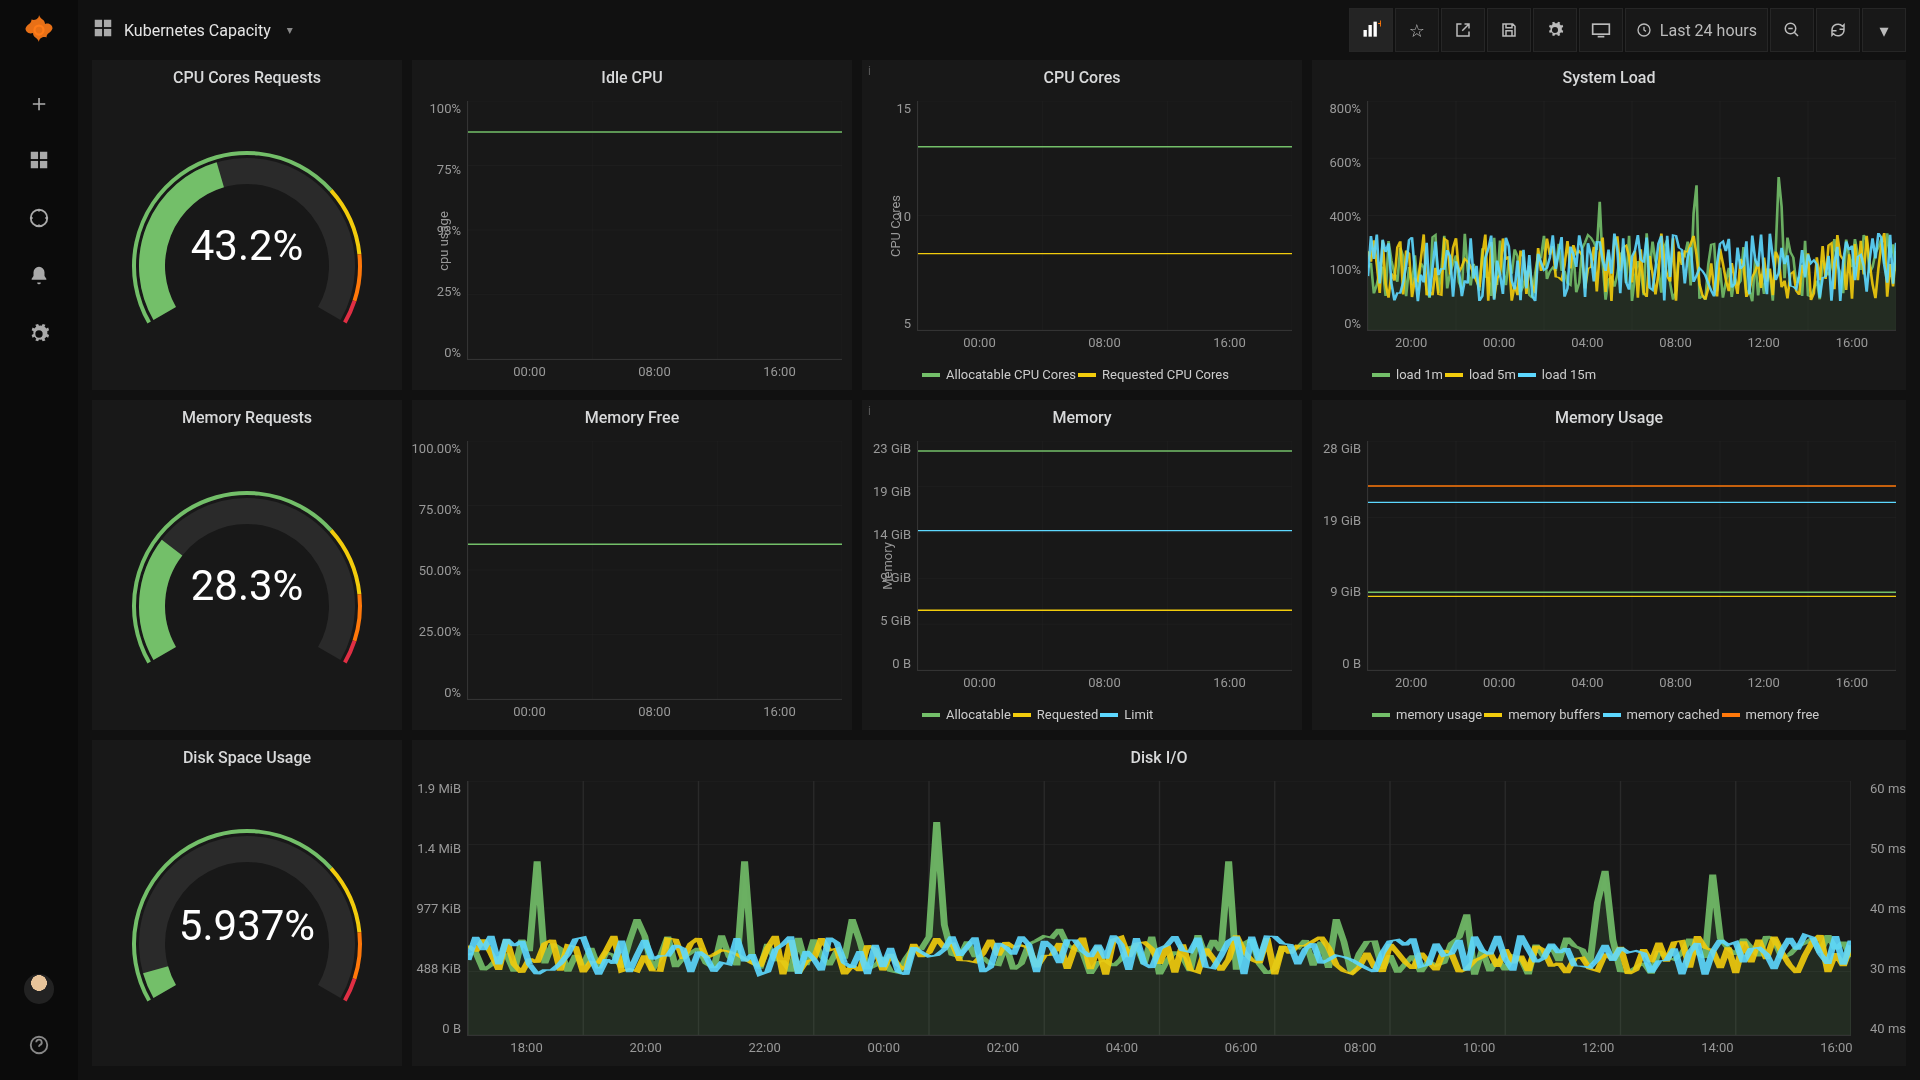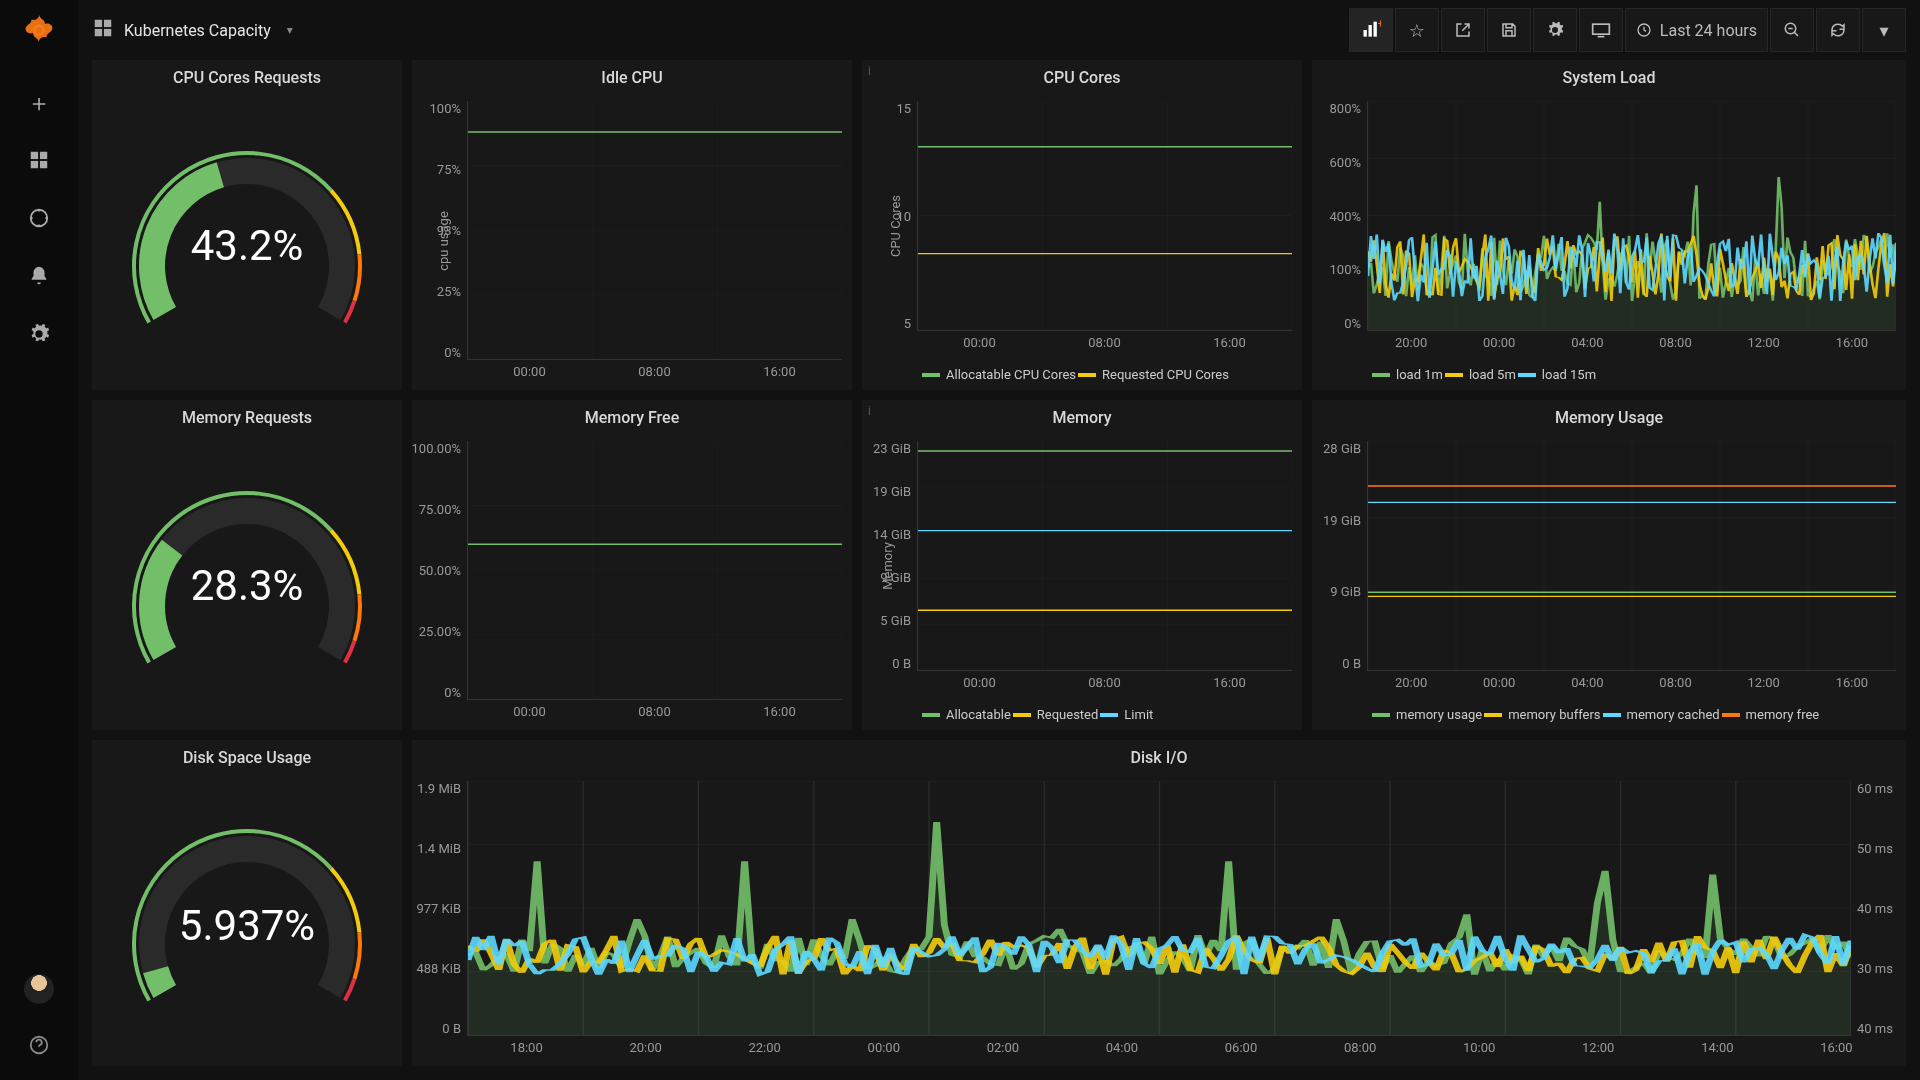--- a/index.html
+++ b/index.html
@@ -23,21 +23,21 @@
 .panel { background:#181818; display:flex; flex-direction:column; position:relative; }
 .panel .ptitle { text-align:center; color:#d8d9da; font-size:16px; padding:8px 0 4px; font-weight:500; }
 .panel .pbody { flex:1; position:relative; }
 .panel .info { position:absolute; top:4px; left:6px; color:#555; font-size:12px; }
 .gauge-wrap { display:flex; flex-direction:column; align-items:center; justify-content:center; height:100%; }
 .gauge-val { position:absolute; font-size:42px; color:#fff; font-weight:400; }
 .legend { display:flex; flex-wrap:wrap; gap:2px; padding:6px 10px 8px 60px; font-size:13px; color:#ccc; }
 .legend .li { display:flex; align-items:center; gap:6px; }
 .legend .sw { width:18px; height:4px; }
 .yaxis { position:absolute; left:0; top:10px; bottom:30px; width:55px; display:flex; flex-direction:column; justify-content:space-between; align-items:flex-end; color:#999; font-size:13px; padding-right:6px; }
-.yaxis-r { position:absolute; right:0; top:10px; bottom:30px; width:55px; display:flex; flex-direction:column; justify-content:space-between; align-items:flex-start; color:#999; font-size:13px; padding-left:6px; }
+.yaxis-r { position:absolute; right:0; top:10px; bottom:30px; width:55px; display:flex; flex-direction:column; justify-content:space-between; align-items:flex-end; color:#999; font-size:13px; padding-left:6px; }
 .xaxis { position:absolute; left:55px; right:10px; bottom:4px; height:22px; display:flex; justify-content:space-around; color:#999; font-size:13px; }
 .plot { position:absolute; left:55px; right:10px; top:10px; bottom:30px; border-left:1px solid #333; border-bottom:1px solid #333; }
 .plot.has-r { right:55px; }
 .ylabel { position:absolute; left:2px; top:50%; transform:translateY(-50%) rotate(-90deg); transform-origin:center; color:#999; font-size:13px; white-space:nowrap; }
 .grid line { stroke:#2a2a2a; stroke-width:1; }
 .p-cpu-req { grid-column:1; grid-row:1; }
 .p-idle-cpu { grid-column:2; grid-row:1; }
 .p-cpu-cores { grid-column:3; grid-row:1; }
 .p-sys-load { grid-column:4; grid-row:1; }
 .p-mem-req { grid-column:1; grid-row:2; }

